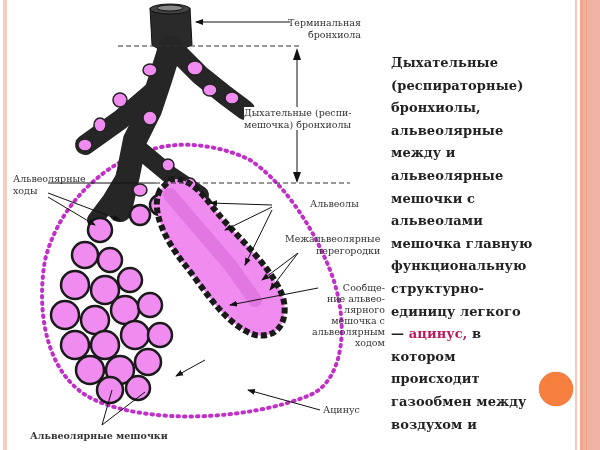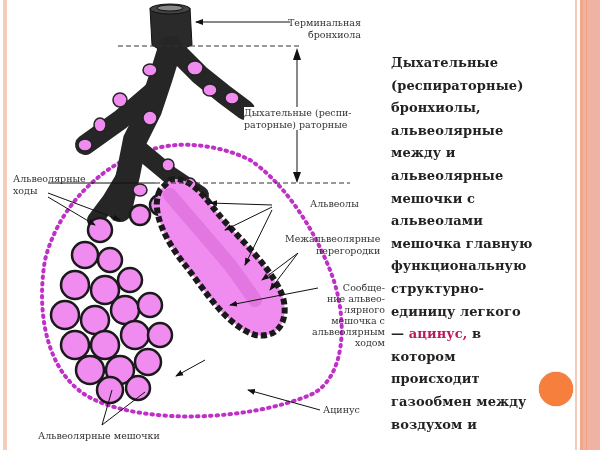--- a/index.html
+++ b/index.html
@@ -136,41 +136,41 @@
       <line x1="102" y1="425" x2="145" y2="392"></line>
     </g>
   </svg>
 
   <div class="lbl right" style="left:288px; top:17px;">
     <div>Терминальная</div>
     <div>бронхиола</div>
   </div>
   <div class="lbl center" style="left:244px; top:107px; background:#fff;">
     <div>Дыхательные (респи-</div>
-    <div>раторные) раторные</div>
+    <div>мешочка) бронхиолы</div>
   </div>
   <div class="lbl" style="left:13px; top:173px;">
     <div>Альвеолярные</div>
     <div>ходы</div>
   </div>
   <div class="lbl" style="left:278px; top:198px;margin-left:32px;">Альвеолы</div>
   <div class="lbl right" style="left:285px; top:233px;">
     <div>Межальвеолярные</div>
     <div>перегородки</div>
   </div>
   <div class="lbl right" style="left:312px; top:282px; line-height:11px;">
     <div>Сообще-</div>
     <div>ние альвео-</div>
     <div>лярного</div>
     <div>мешочка с</div>
     <div>альвеолярным</div>
     <div>ходом</div>
   </div>
   <div class="lbl" style="left:323px; top:404px;">Ацинус</div>
-  <div class="lbl" style="left:38px; top:430px;">Альвеолярные мешочки</div>
+  <div class="lbl" style="left:30px; top:430px;font-weight:bold;">Альвеолярные мешочки</div>
 </div>
 
 <div class="slide-text">
   <span class="line">Дыхательные</span>
   <span class="line">(респираторные)</span>
   <span class="line">бронхиолы,</span>
   <span class="line">альвеолярные</span>
   <span class="line">между и</span>
   <span class="line">альвеолярные</span>
   <span class="line">мешочки с</span>

